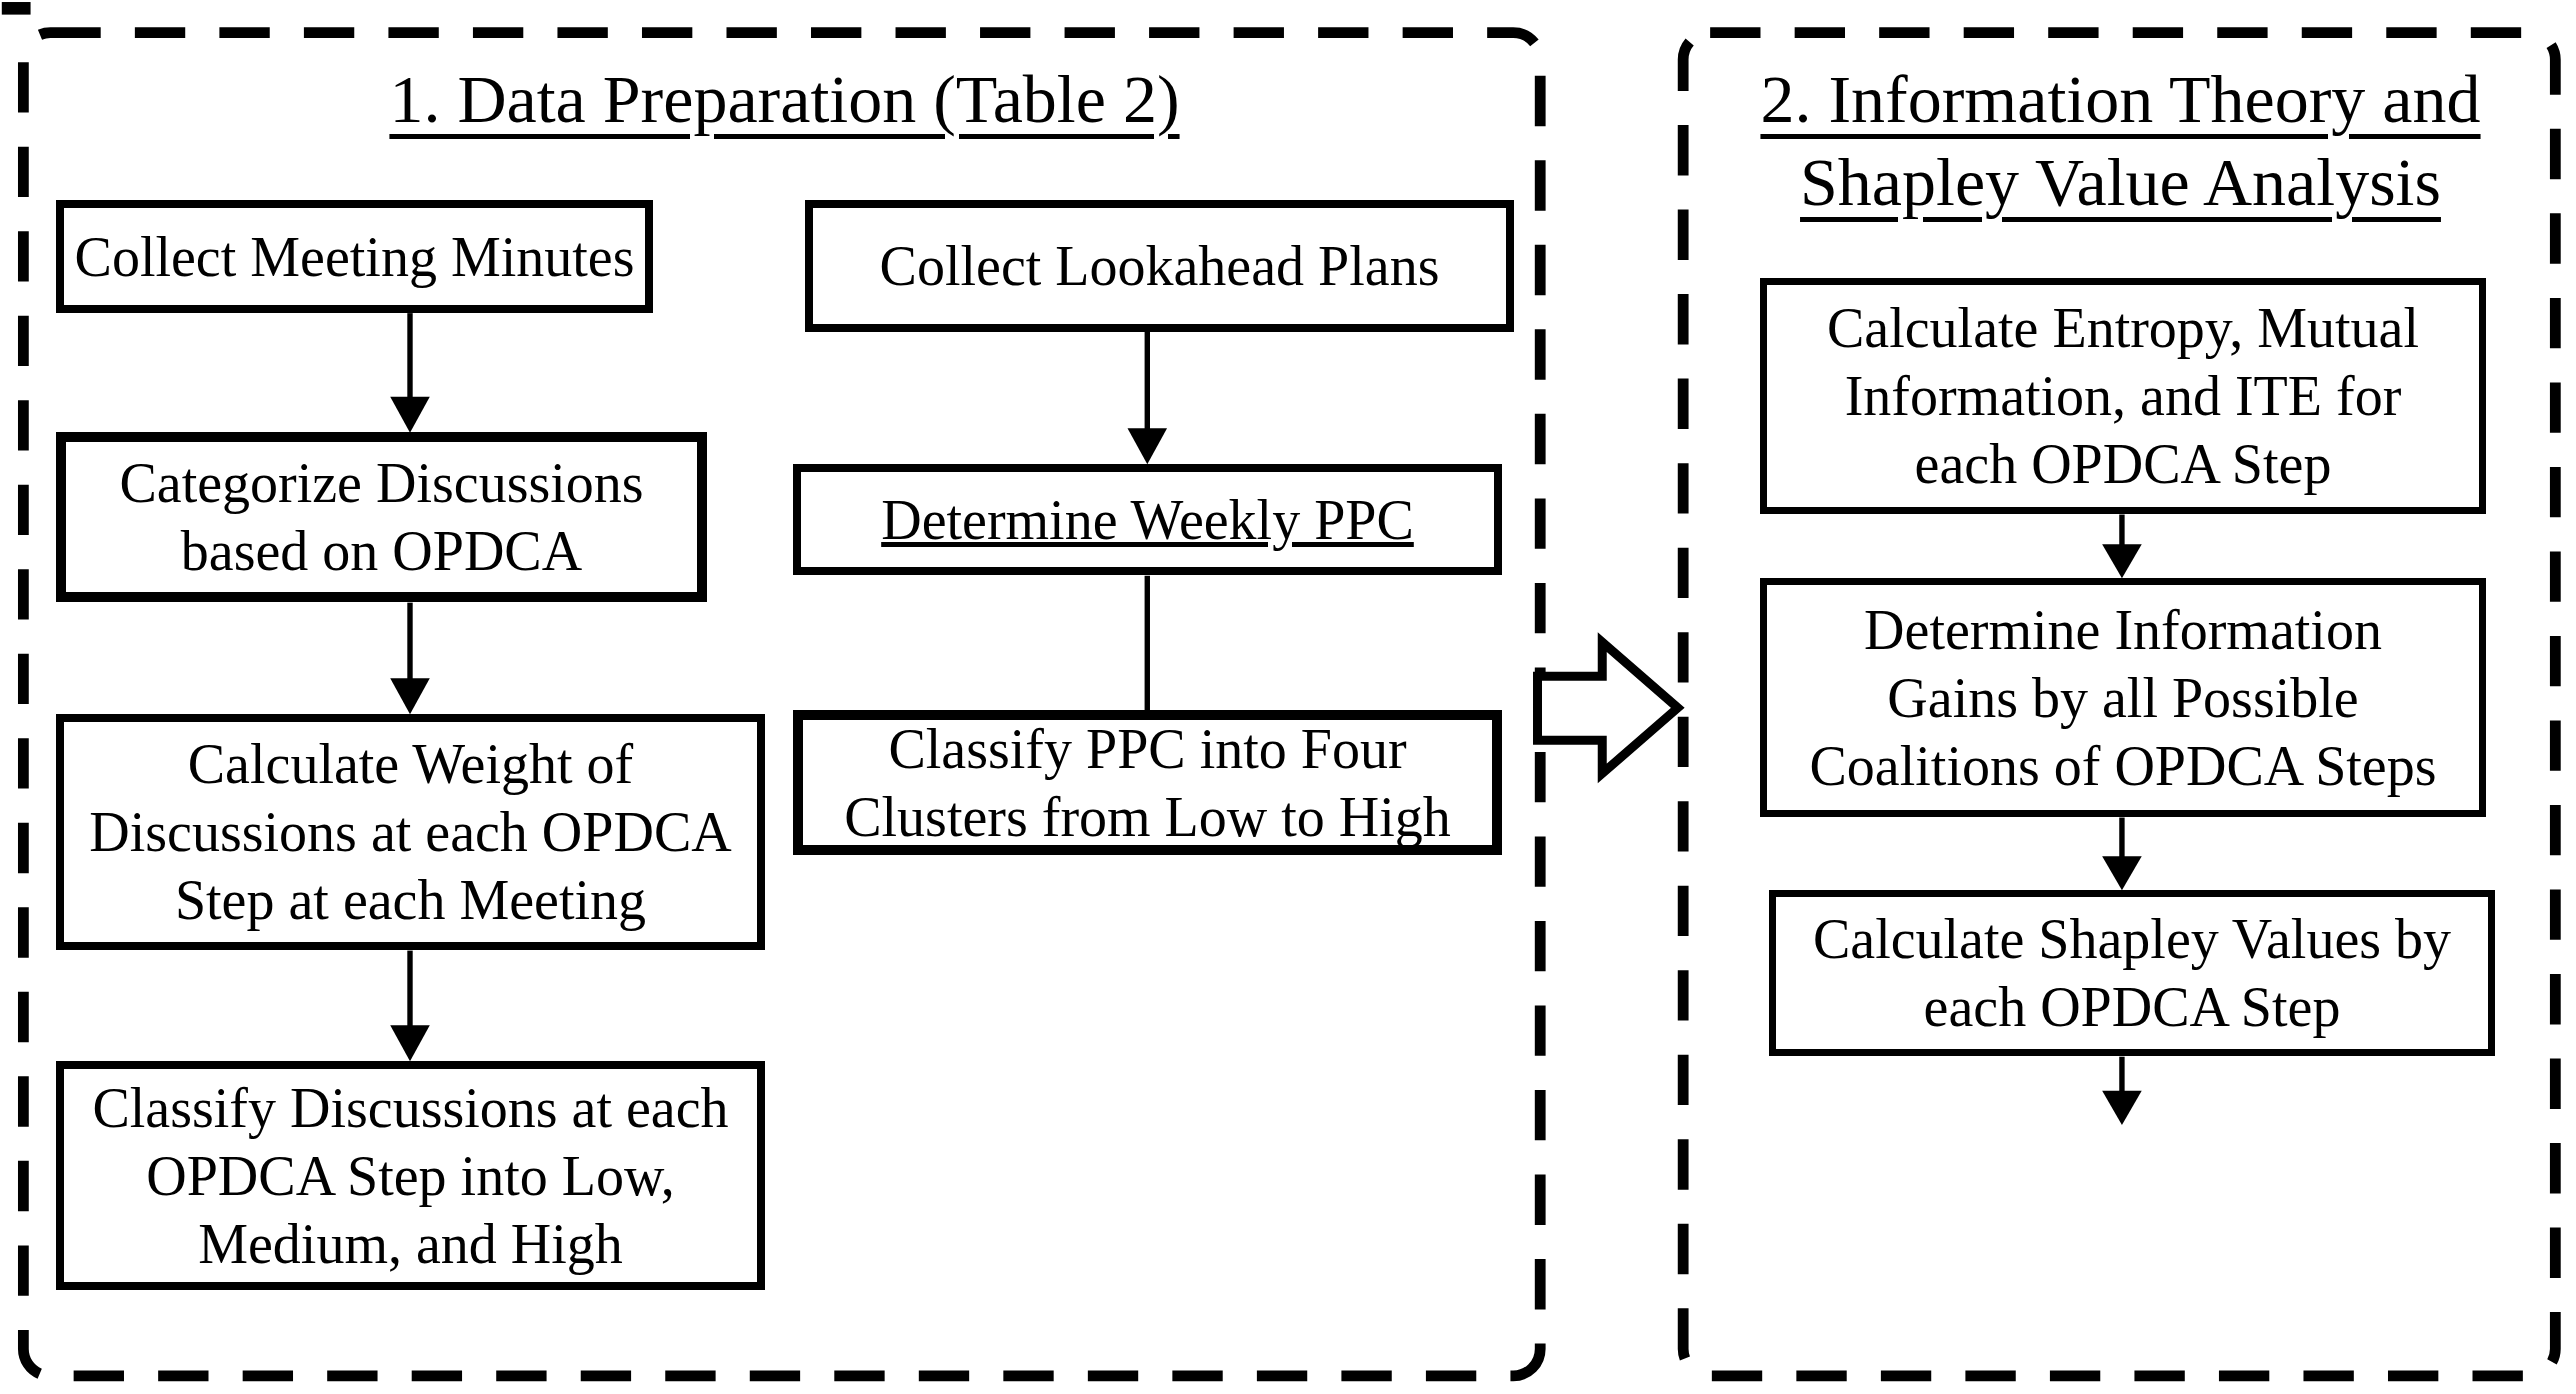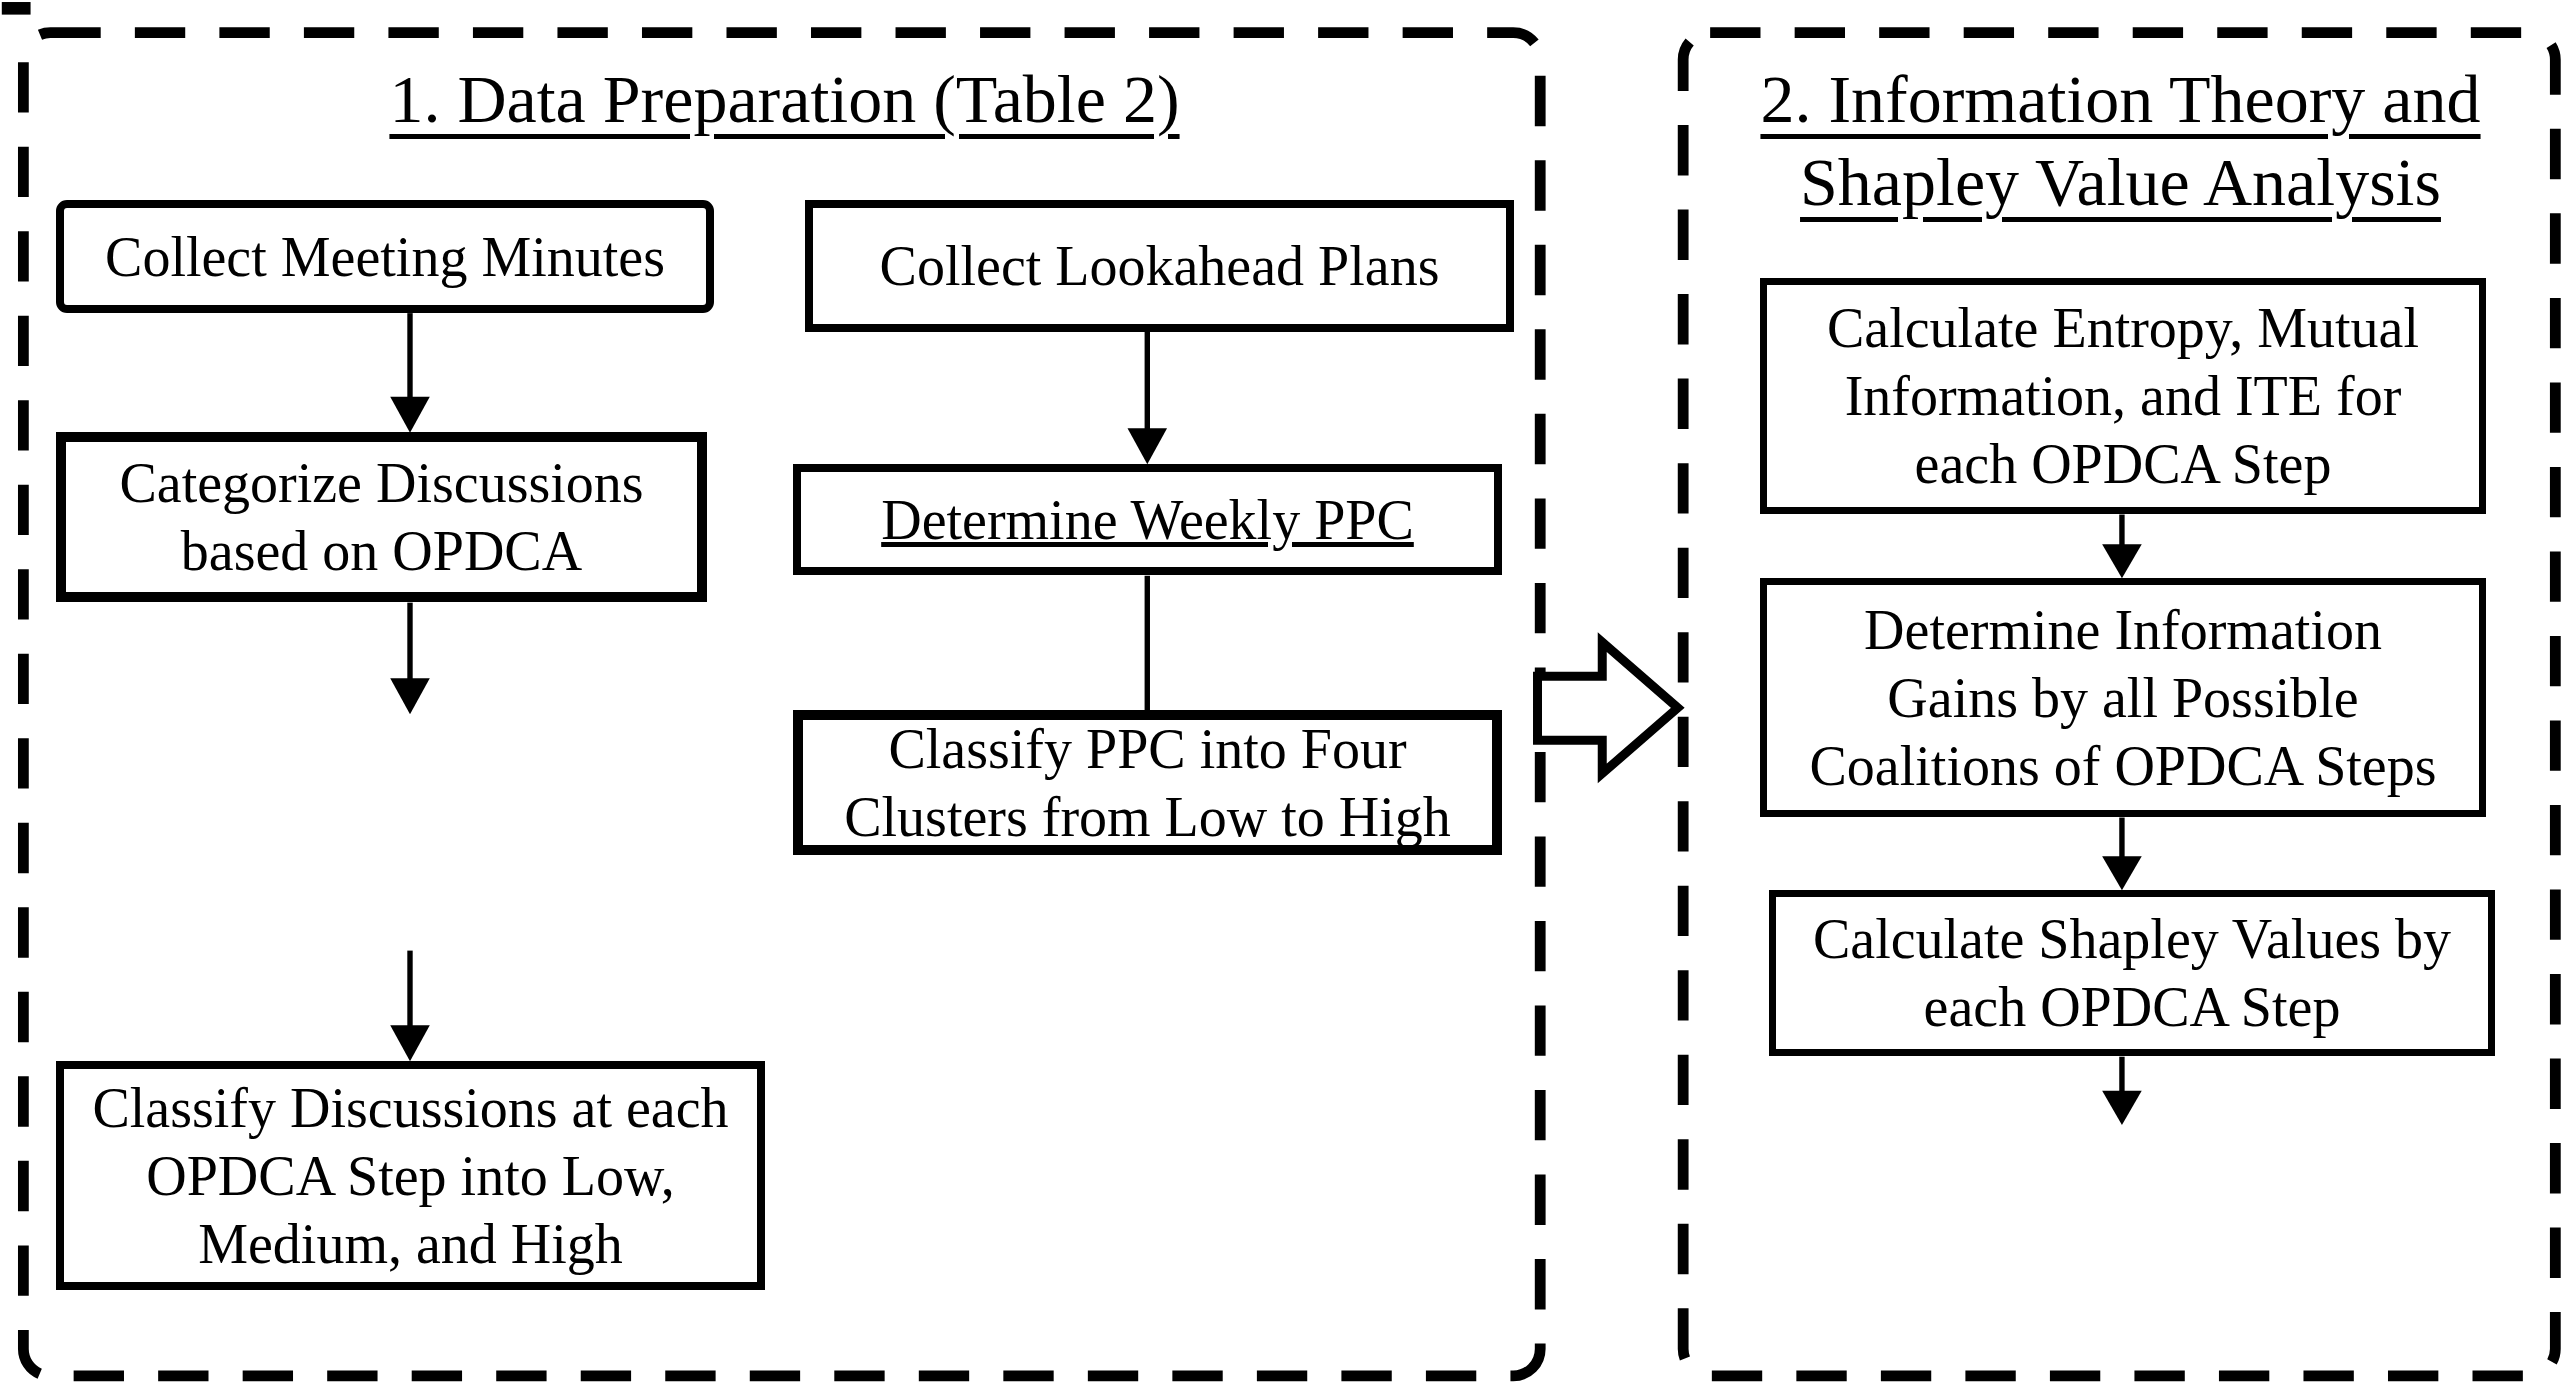--- a/index.html
+++ b/index.html
@@ -29,21 +29,21 @@
     position:absolute;
     text-align:center;
     white-space:pre-line;
     font-size:68px;
     line-height:83px;
     text-decoration:underline;
     text-decoration-thickness:5.4px;
     text-underline-offset:11.7px;
   }
   
-  .b1{left:56px;  top:200px;  width:658px; height:113px;border-radius:11px;}
+  .b1{left:56px;  top:200px;  width:597px; height:113px;}
   .b2{left:56px;  top:432px;  width:651px; height:170px; border-width:10px;}
   .b3{left:56px;  top:714px;  width:709px; height:236px;}
   .b4{left:56px;  top:1061px; width:709px; height:229px;}
   
   .b5{left:805px; top:200px;  width:709px; height:132px;}
   .b6{left:793px; top:464px;  width:709px; height:111px;text-decoration:underline;}
   .b7{left:793px; top:710px;  width:709px; height:145px; border-width:10px;}
   
   .b8{ left:1760px; top:278px;  width:726px; height:236px; border-width:7.2px;}
   .b9{ left:1760px; top:578px;  width:726px; height:239px; border-width:7.2px;}
@@ -104,20 +104,23 @@
     </g>
   </svg>
 
   <div class="sec-title t1">1. Data Preparation (Table 2)</div>
   <div class="sec-title t2">2. Information Theory and
 Shapley Value Analysis</div>
 
   <div class="flowbox b1">Collect Meeting Minutes</div>
   <div class="flowbox b2">Categorize Discussions
 based on OPDCA</div>
+  <div class="flowbox b3">Calculate Weight of
+Discussions at each OPDCA
+Step at each Meeting</div>
   <div class="flowbox b4">Classify Discussions at each
 OPDCA Step into Low,
 Medium, and High</div>
 
   <div class="flowbox b5">Collect Lookahead Plans</div>
   <div class="flowbox b6">Determine Weekly PPC</div>
   <div class="flowbox b7">Classify PPC into Four
 Clusters from Low to High</div>
 
   <div class="flowbox b8">Calculate Entropy, Mutual

